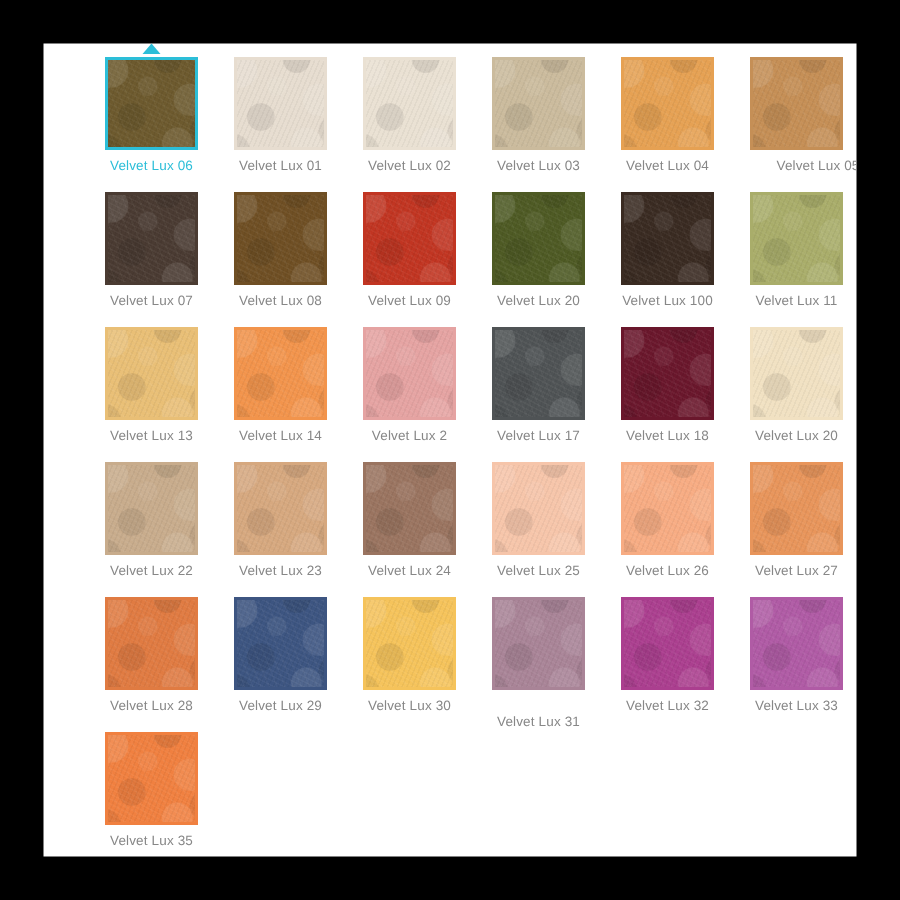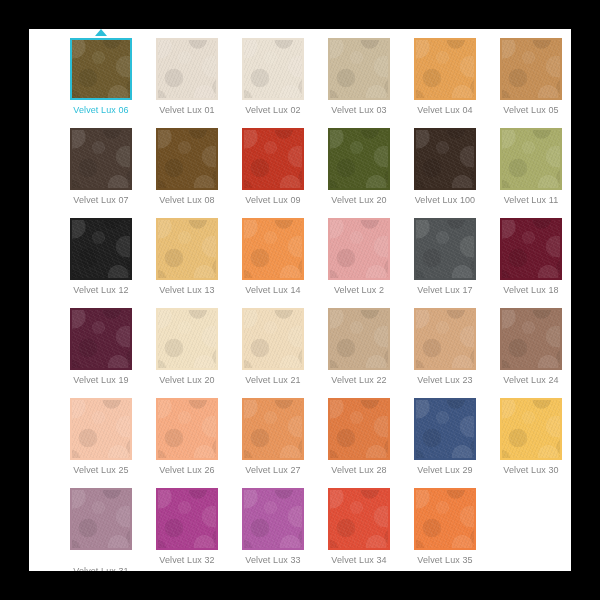--- a/index.html
+++ b/index.html
@@ -152,21 +152,21 @@
         <div class="swatch-cell">
           <div class="swatch-chip" style="background-color: rgb(203, 187, 157);"></div>
           <div class="swatch-label" style="color: rgb(135, 135, 135);">Velvet Lux 03</div>
         </div>
         <div class="swatch-cell">
           <div class="swatch-chip" style="background-color: rgb(230, 161, 83);"></div>
           <div class="swatch-label" style="color: rgb(135, 135, 135);">Velvet Lux 04</div>
         </div>
         <div class="swatch-cell">
           <div class="swatch-chip" style="background-color: rgb(197, 143, 86);"></div>
-          <div class="swatch-label" style="color: rgb(135, 135, 135);">Velvet Lux 05</div>
+          <div class="swatch-label" style="color: rgb(135, 135, 135); text-align: right;">Velvet Lux 05</div>
         </div>
         <div class="swatch-cell">
           <div class="swatch-chip" style="background-color: rgb(74, 59, 50);"></div>
           <div class="swatch-label" style="color: rgb(135, 135, 135);">Velvet Lux 07</div>
         </div>
         <div class="swatch-cell">
           <div class="swatch-chip" style="background-color: rgb(111, 79, 36);"></div>
           <div class="swatch-label" style="color: rgb(135, 135, 135);">Velvet Lux 08</div>
         </div>
         <div class="swatch-cell">
@@ -179,56 +179,44 @@
         </div>
         <div class="swatch-cell">
           <div class="swatch-chip" style="background-color: rgb(58, 43, 34);"></div>
           <div class="swatch-label" style="color: rgb(135, 135, 135);">Velvet Lux 100</div>
         </div>
         <div class="swatch-cell">
           <div class="swatch-chip" style="background-color: rgb(169, 173, 106);"></div>
           <div class="swatch-label" style="color: rgb(135, 135, 135);">Velvet Lux 11</div>
         </div>
         <div class="swatch-cell">
-          <div class="swatch-chip" style="background-color: rgb(30, 30, 30);"></div>
-          <div class="swatch-label" style="color: rgb(135, 135, 135);">Velvet Lux 12</div>
-        </div>
-        <div class="swatch-cell">
           <div class="swatch-chip" style="background-color: rgb(233, 191, 118);"></div>
           <div class="swatch-label" style="color: rgb(135, 135, 135);">Velvet Lux 13</div>
         </div>
         <div class="swatch-cell">
           <div class="swatch-chip" style="background-color: rgb(242, 148, 76);"></div>
           <div class="swatch-label" style="color: rgb(135, 135, 135);">Velvet Lux 14</div>
         </div>
         <div class="swatch-cell">
           <div class="swatch-chip" style="background-color: rgb(229, 163, 162);"></div>
           <div class="swatch-label" style="color: rgb(135, 135, 135);">Velvet Lux 2</div>
         </div>
         <div class="swatch-cell">
           <div class="swatch-chip" style="background-color: rgb(79, 83, 85);"></div>
           <div class="swatch-label" style="color: rgb(135, 135, 135);">Velvet Lux 17</div>
         </div>
         <div class="swatch-cell">
           <div class="swatch-chip" style="background-color: rgb(106, 23, 44);"></div>
           <div class="swatch-label" style="color: rgb(135, 135, 135);">Velvet Lux 18</div>
         </div>
         <div class="swatch-cell">
-          <div class="swatch-chip" style="background-color: rgb(90, 32, 56);"></div>
-          <div class="swatch-label" style="color: rgb(135, 135, 135);">Velvet Lux 19</div>
-        </div>
-        <div class="swatch-cell">
           <div class="swatch-chip" style="background-color: rgb(241, 225, 194);"></div>
           <div class="swatch-label" style="color: rgb(135, 135, 135);">Velvet Lux 20</div>
         </div>
         <div class="swatch-cell">
-          <div class="swatch-chip" style="background-color: rgb(240, 220, 188);"></div>
-          <div class="swatch-label" style="color: rgb(135, 135, 135);">Velvet Lux 21</div>
-        </div>
-        <div class="swatch-cell">
           <div class="swatch-chip" style="background-color: rgb(200, 172, 140);"></div>
           <div class="swatch-label" style="color: rgb(135, 135, 135);">Velvet Lux 22</div>
         </div>
         <div class="swatch-cell">
           <div class="swatch-chip" style="background-color: rgb(214, 168, 127);"></div>
           <div class="swatch-label" style="color: rgb(135, 135, 135);">Velvet Lux 23</div>
         </div>
         <div class="swatch-cell">
           <div class="swatch-chip" style="background-color: rgb(154, 116, 96);"></div>
           <div class="swatch-label" style="color: rgb(135, 135, 135);">Velvet Lux 24</div>
@@ -261,24 +249,20 @@
           <div class="swatch-chip" style="background-color: rgb(169, 132, 151);"></div>
           <div class="swatch-label" style="color: rgb(135, 135, 135); margin-top: 16px;">Velvet Lux 31</div>
         </div>
         <div class="swatch-cell">
           <div class="swatch-chip" style="background-color: rgb(171, 63, 143);"></div>
           <div class="swatch-label" style="color: rgb(135, 135, 135);">Velvet Lux 32</div>
         </div>
         <div class="swatch-cell">
           <div class="swatch-chip" style="background-color: rgb(176, 91, 165);"></div>
           <div class="swatch-label" style="color: rgb(135, 135, 135);">Velvet Lux 33</div>
-        </div>
-        <div class="swatch-cell">
-          <div class="swatch-chip" style="background-color: rgb(224, 78, 55);"></div>
-          <div class="swatch-label" style="color: rgb(135, 135, 135);">Velvet Lux 34</div>
         </div>
         <div class="swatch-cell">
           <div class="swatch-chip" style="background-color: rgb(240, 128, 64);"></div>
           <div class="swatch-label" style="color: rgb(135, 135, 135);">Velvet Lux 35</div>
         </div>
       </div>
   </div>
 </div>
 
 </body></html>

